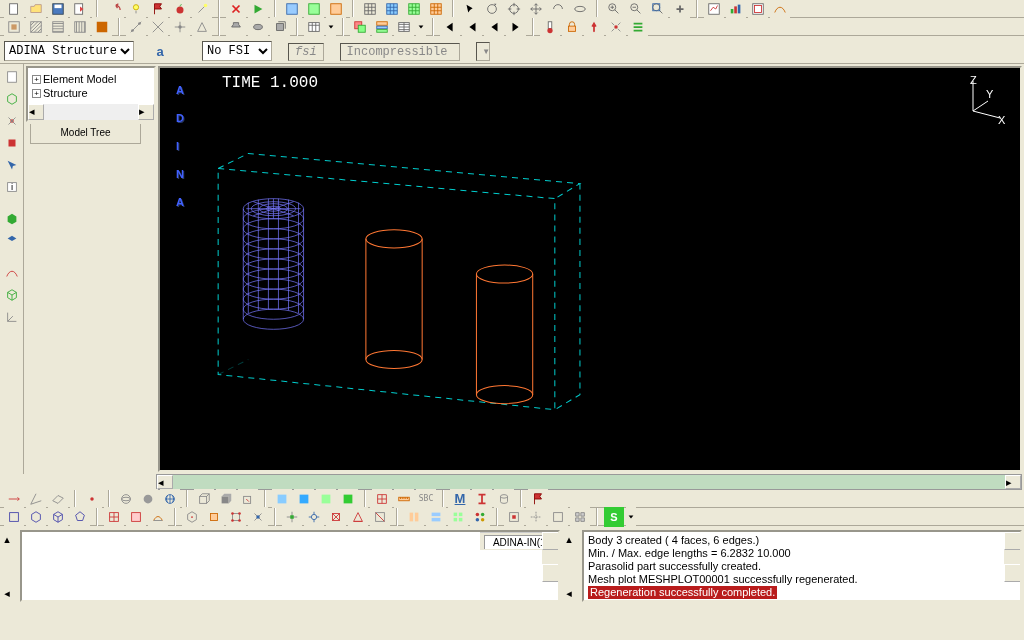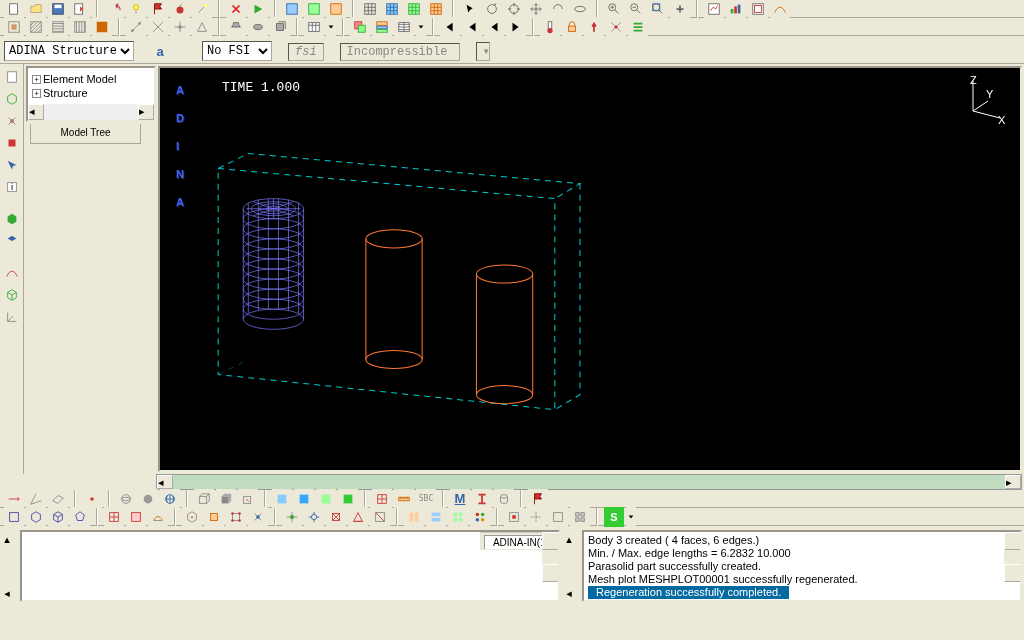--- a/index.html
+++ b/index.html
@@ -23,39 +23,39 @@
 .tree-item { display: flex; align-items: center; gap: 2px; line-height: 14px; }
 .tree-item .plus { width: 9px; height: 9px; border: 1px solid #888; font-size: 8px; line-height: 7px; text-align: center; }
 .tree-scroll { height: 16px; background: #ece9d8; display: flex; }
 .tree-scroll .sb { width: 16px; height: 16px; background: #ece9d8; border: 1px outset #fff; }
 .tree-scroll .track { flex: 1; background: #efefef; }
 .tab-btn { height: 20px; border: 1px solid #aca899; border-top: none; background: #ece9d8; text-align: center; line-height: 18px; margin: 0 17px 2px 6px; font-size: 10px; }
 
 .viewport { flex: 1; background: #000; border: 2px inset #ece9d8; margin: 2px 2px 2px 0; position: relative; overflow: hidden; }
 .viewport .logo { position: absolute; left: 16px; top: 8px; font-family: "Courier New", monospace; font-weight: bold; font-size: 28px; color: #4060ff; text-shadow: 1px 1px 0 rgba(100,140,255,.4); letter-spacing: 1px; }
 .viewport .logo div { line-height: 28px; }
-.viewport .time { position: absolute; left: 62px; top: 12px; color: #fff; font-family: "Courier New", monospace; font-size: 13px; }
+.viewport .time { position: absolute; left: 62px; top: 6px; color: #fff; font-family: "Courier New", monospace; font-size: 16px; }
 .viewport .axis { position: absolute; right: 12px; top: 8px; color: #fff; font-family: "Courier New", monospace; font-size: 12px; }
 
 .viewport svg.scene { position: absolute; left: 0; top: 0; width: 100%; height: 100%; }
 
 .hscroll { height: 16px; background: #c6dfc6; display: flex; border: 1px solid #999; margin: 0 2px 0 156px; }
 .hscroll .sb { width: 16px; background: #ece9d8; border: 1px outset #fff; }
 .hscroll .thumb { flex: 1; background: #c0dcc0; }
 
 .bottom-toolbars { }
 .bottom-area { display: flex; height: 76px; margin-top: 2px; }
 .bottom-area .pane { background: #fff; border: 2px inset #ece9d8; margin: 2px; position: relative; font-family: "Courier New", monospace; font-size: 11px; overflow: hidden; }
 .pane-left { flex: 1; display: flex; flex-direction: row; }
 .pane-left .content { flex: 1; padding: 2px; }
 .pane-left .tabrow { height: 18px; display: flex; align-items: center; padding-left: 4px; gap: 4px; border-top: 1px solid #ccc; background: #ece9d8; }
 .pane-left .tabrow .tab { background: #fff; border: 1px solid #999; border-bottom: none; padding: 1px 8px; font-size: 10px; }
 .pane-right { width: 440px; display: flex; flex-direction: column; }
 .pane-right .content { flex: 1; padding: 2px 4px; white-space: pre; line-height: 13px; }
-.pane-right .hl { background: #0369a1; color: #fff; padding: 0 8px; display: inline-block; }
+.pane-right .hl { background: #b91c1c; color: #fff; padding: 0 2px; display: inline-block; }
 .pane-right .tabrow { height: 18px; display: flex; align-items: center; padding-left: 4px; border-top: 1px solid #ccc; background: #ece9d8; font-size: 10px; }
 
 .pane .mini-sb { position: absolute; right: 0; top: 0; bottom: 18px; width: 16px; background: #ece9d8; }
 .pane .mini-sb::before, .pane .mini-sb::after { content: ""; position: absolute; left: 0; width: 16px; height: 16px; background: #ece9d8; border: 1px outset #fff; }
 .pane .mini-sb::before { top: 0; }
 .pane .mini-sb::after { bottom: 0; }
 </style>
 </head>
 <body>
 

